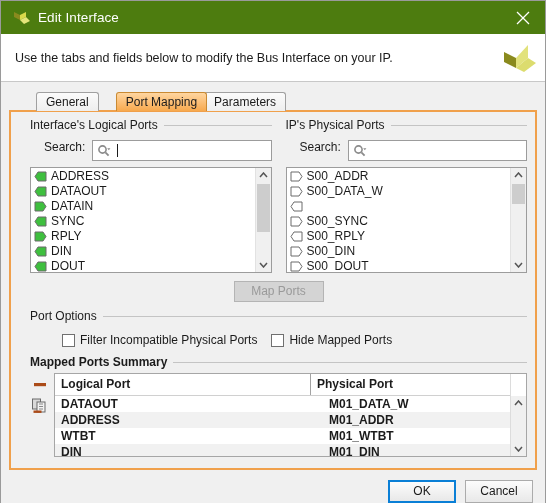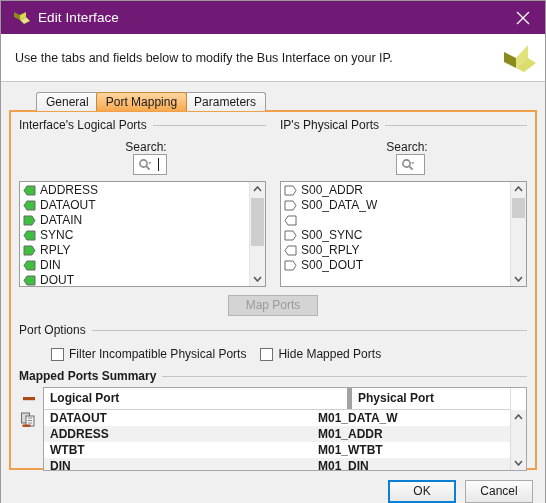--- a/index.html
+++ b/index.html
@@ -22,21 +22,21 @@
     box-sizing: border-box;
     border: 1px solid #9a9a9a;
     background: #f0f0f0;
     display: flex;
     flex-direction: column;
   }
 
   
   .titlebar {
     height: 33px;
-    background: #701a75;
+    background: #4d7c0f;
     display: flex;
     align-items: center;
     padding: 0 2px 0 10px;
     flex: 0 0 auto;
   }
   .titlebar-logo {
     width: 20px;
     height: 20px;
     flex: 0 0 auto;
     margin-right: 7px;
@@ -112,30 +112,31 @@
     position: relative;
     white-space: nowrap;
     color: #1b1b1b;
   }
   .tab.active {
     background: linear-gradient(#ffd9a8, #fcb košt);
     background: linear-gradient(#ffd6a0, #f7a94e);
     border-color: #c98a33;
     z-index: 2;
     font-weight: normal;
+    margin-left: 20px;
   }
 
   
   .panel {
     position: relative;
     margin-top: -1px;
     border: 2px solid #f0a04b;
     background: #f0f0f0;
     box-sizing: border-box;
-    padding: 6px 8px 8px 8px;
+    padding: 6px 8px 8px 19px;
     height: 360px;
   }
 
   
   .group-title {
     display: flex;
     align-items: center;
     font-size: 12px;
     color: #1b1b1b;
     margin-bottom: 4px;
@@ -150,23 +151,21 @@
 
   
   .columns {
     display: flex;
     gap: 14px;
   }
   .column { width: 250px; }
 
   .search-row {
     display: flex;
-    align-items: center;
     padding: 4px 0 6px 14px;
-    flex-direction: column;
   }
   .search-label {
     font-size: 12px;
     margin-right: 7px;
     white-space: nowrap;
   }
   .search-field {
     flex: 1 1 auto;
     height: 21px;
     box-sizing: border-box;
@@ -329,21 +328,21 @@
     border-bottom: 1px solid #d0d0d0;
     background: #ffffff;
   }
   .th {
     line-height: 21px;
     font-size: 12px;
     padding-left: 6px;
     box-sizing: border-box;
     color: #1b1b1b;
   }
-  .th.c1 { width: 308px; border-right: 5px solid #a3a3a3; }
+  .th.c1 { width: 256px; border-right: 1px solid #a3a3a3; }
   .th.c2 { flex: 1 1 auto; }
   .trow {
     display: flex;
     height: 16px;
     flex: 0 0 auto;
   }
   .trow.alt { background: #f1f1f1; }
   .td {
     line-height: 16px;
     font-size: 12px;
@@ -603,20 +602,28 @@
                     </svg>
                 </span>
                 <span>S00_RPLY</span>
               </div>
               <div class="list-item">
                 <span class="pico">
                   <svg width="13" height="11" viewBox="0 0 13 11">
                       <polygon points="1,1 9,1 12,5.5 9,10 1,10" fill="#ffffff" stroke="#6b6b6b" stroke-width="1"></polygon>
                     </svg>
                 </span>
+                <span>S00_DIN</span>
+              </div>
+              <div class="list-item">
+                <span class="pico">
+                  <svg width="13" height="11" viewBox="0 0 13 11">
+                      <polygon points="1,1 9,1 12,5.5 9,10 1,10" fill="#ffffff" stroke="#6b6b6b" stroke-width="1"></polygon>
+                    </svg>
+                </span>
                 <span>S00_DOUT</span>
               </div>
             </div>
             <div class="vscroll">
               <div class="arrow">
                 <svg width="9" height="6" viewBox="0 0 9 6">
                     <polyline points="1,5 4.5,1 8,5" fill="none" stroke="#555" stroke-width="1.5"></polyline>
                   </svg>
               </div>
               <div class="track">

